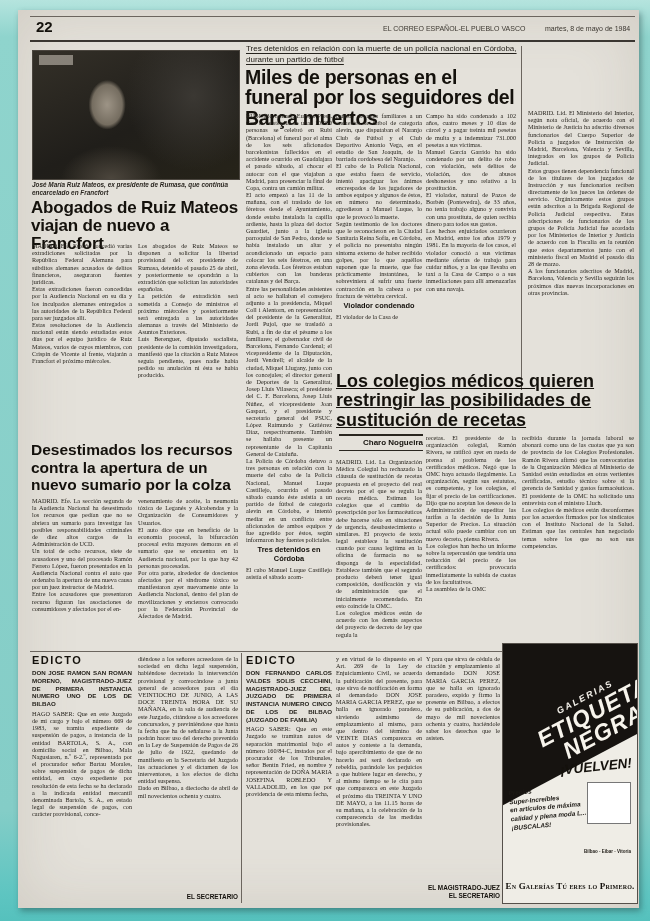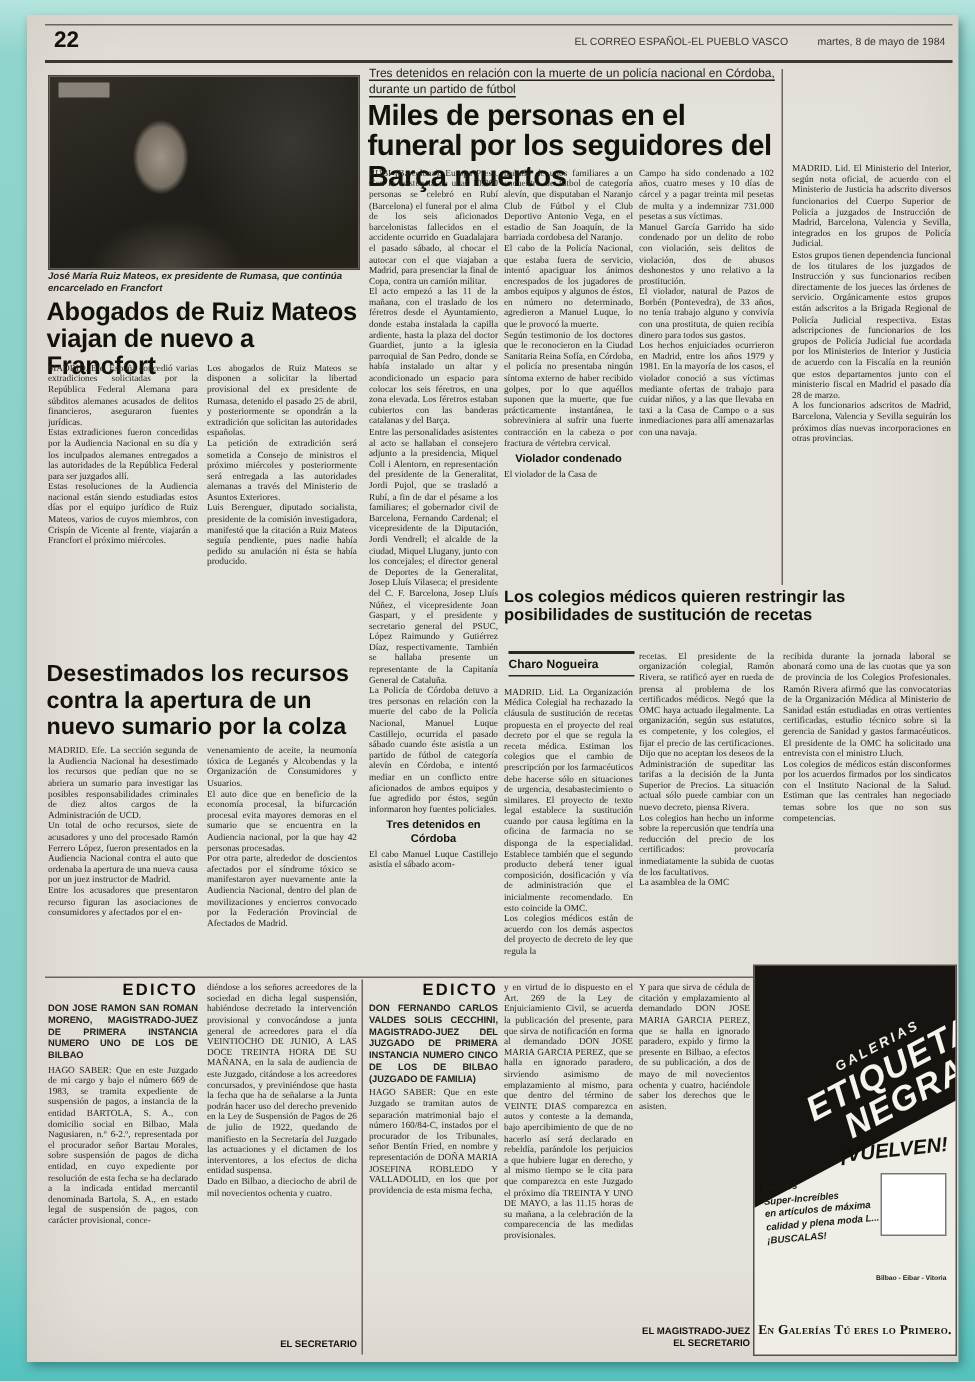--- a/index.html
+++ b/index.html
@@ -16,22 +16,22 @@
   .headline{position:absolute;font-family:"Liberation Sans",sans-serif;font-weight:bold;color:var(--head);}
   .col{position:absolute;overflow:hidden;font:6.2px/1.16 "Liberation Serif",serif;text-align:justify;color:var(--ink);}
   .para{white-space:pre-line;}
   .caps{font-weight:bold;font-family:"Liberation Sans",sans-serif;font-size:6.2px;line-height:1.25;white-space:pre-line;margin-bottom:2px;}
   .col-subhead{font-family:"Liberation Sans",sans-serif;font-weight:bold;font-size:7.4px;line-height:1.2;margin:3px 0 2px;text-align:center;color:var(--head);}
   .sig{position:absolute;font:bold 6.4px/1.3 "Liberation Sans",sans-serif;color:var(--head);text-align:right;}
   .kicker{position:absolute;font:8px/1.32 "Liberation Sans",sans-serif;color:var(--ink);
           text-decoration:underline;text-underline-offset:1.5px;}
   .caption{position:absolute;font:italic bold 6.4px/1.3 "Liberation Sans",sans-serif;color:#2a2620;}
   .byline{position:absolute;border-top:2px solid #2a2620;border-bottom:1px solid #2a2620;
-          text-align:left;font:bold 8px/1 "Liberation Sans",sans-serif;color:var(--head);padding:3px 0;}
-  .edicto-title{position:absolute;text-align:right;font:bold 11px/1 "Liberation Sans",sans-serif;
+          text-align:right;font:bold 8px/1 "Liberation Sans",sans-serif;color:var(--head);padding:3px 0;}
+  .edicto-title{position:absolute;text-align:left;font:bold 11px/1 "Liberation Sans",sans-serif;
           letter-spacing:1.5px;color:var(--head);}
   .photo{position:absolute;left:32px;top:50px;width:206px;height:128px;overflow:hidden;
      background:
        radial-gradient(ellipse 30px 40px at 36% 42%, #9d9486 0%, #756d60 50%, rgba(0,0,0,0) 62%),
        radial-gradient(ellipse 14px 9px at 36% 52%, #403b34 0%, rgba(0,0,0,0) 70%),
        radial-gradient(ellipse 70px 46px at 38% 100%, #4c463d 0%, rgba(0,0,0,0) 72%),
        radial-gradient(ellipse 90px 100px at 78% 35%, #3b3833 0%, rgba(0,0,0,0) 75%),
        linear-gradient(155deg,#343028 0%,#201e1a 55%,#262319 100%);
      border:1px solid #4a453e;}
   .photo .glint{position:absolute;left:6px;top:4px;width:34px;height:10px;background:#cfc9bd;opacity:.55;}
@@ -117,21 +117,21 @@
 Los hechos enjuiciados ocurrieron en Madrid, entre los años 1979 y 1981. En la mayoría de los casos, el violador conoció a sus víctimas mediante ofertas de trabajo para cuidar niños, y a las que llevaba en taxi a la Casa de Campo o a sus inmediaciones para allí amenazarlas con una navaja.</div>
     </div>
 
   <div class="rule" style="left:521px;top:46px;width:1px;height:344px;"></div>
   <div class="col" style="left:528px;top:109px;width:106px;height:280px;">
       <div class="para">MADRID. Lid. El Ministerio del Interior, según nota oficial, de acuerdo con el Ministerio de Justicia ha adscrito diversos funcionarios del Cuerpo Superior de Policía a juzgados de Instrucción de Madrid, Barcelona, Valencia y Sevilla, integrados en los grupos de Policía Judicial.
 Estos grupos tienen dependencia funcional de los titulares de los juzgados de Instrucción y sus funcionarios reciben directamente de los jueces las órdenes de servicio. Orgánicamente estos grupos están adscritos a la Brigada Regional de Policía Judicial respectiva. Estas adscripciones de funcionarios de los grupos de Policía Judicial fue acordada por los Ministerios de Interior y Justicia de acuerdo con la Fiscalía en la reunión que estos departamentos junto con el ministerio fiscal en Madrid el pasado día 28 de marzo.
 A los funcionarios adscritos de Madrid, Barcelona, Valencia y Sevilla seguirán los próximos días nuevas incorporaciones en otras provincias.</div>
     </div>
 
-  <div class="headline" style="left:336px;top:393px;width:300px;font-size:11px;line-height:1.08;">Los colegios médicos quieren restringir las posibilidades de sustitución de recetas</div>
+  <div class="headline" style="left:336px;top:372px;width:300px;font-size:18px;line-height:1.08;text-decoration:underline;">Los colegios médicos quieren restringir las posibilidades de sustitución de recetas</div>
   <div class="byline" style="left:339px;top:434px;width:84px;">Charo Nogueira</div>
   <div class="col" style="left:336px;top:458px;width:86px;height:192px;">
       <div class="para">MADRID. Lid. La Organización Médica Colegial ha rechazado la cláusula de sustitución de recetas propuesta en el proyecto del real decreto por el que se regula la receta médica. Estiman los colegios que el cambio de prescripción por los farmacéuticos debe hacerse sólo en situaciones de urgencia, desabastecimiento o similares. El proyecto de texto legal establece la sustitución cuando por causa legítima en la oficina de farmacia no se disponga de la especialidad. Establece también que el segundo producto deberá tener igual composición, dosificación y vía de administración que el inicialmente recomendado. En esto coincide la OMC.
 Los colegios médicos están de acuerdo con los demás aspectos del proyecto de decreto de ley que regula la</div>
     </div>
   <div class="col" style="left:426px;top:434px;width:90px;height:216px;">
       <div class="para">recetas. El presidente de la organización colegial, Ramón Rivera, se ratificó ayer en rueda de prensa al problema de los certificados médicos. Negó que la OMC haya actuado ilegalmente. La organización, según sus estatutos, es competente, y los colegios, el fijar el precio de las certificaciones. Dijo que no aceptan los deseos de la Administración de supeditar las tarifas a la decisión de la Junta Superior de Precios. La situación actual sólo puede cambiar con un nuevo decreto, piensa Rivera.
 Los colegios han hecho un informe sobre la repercusión que tendría una reducción del precio de los certificados: provocaría inmediatamente la subida de cuotas de los facultativos.
 La asamblea de la OMC</div>
     </div>

